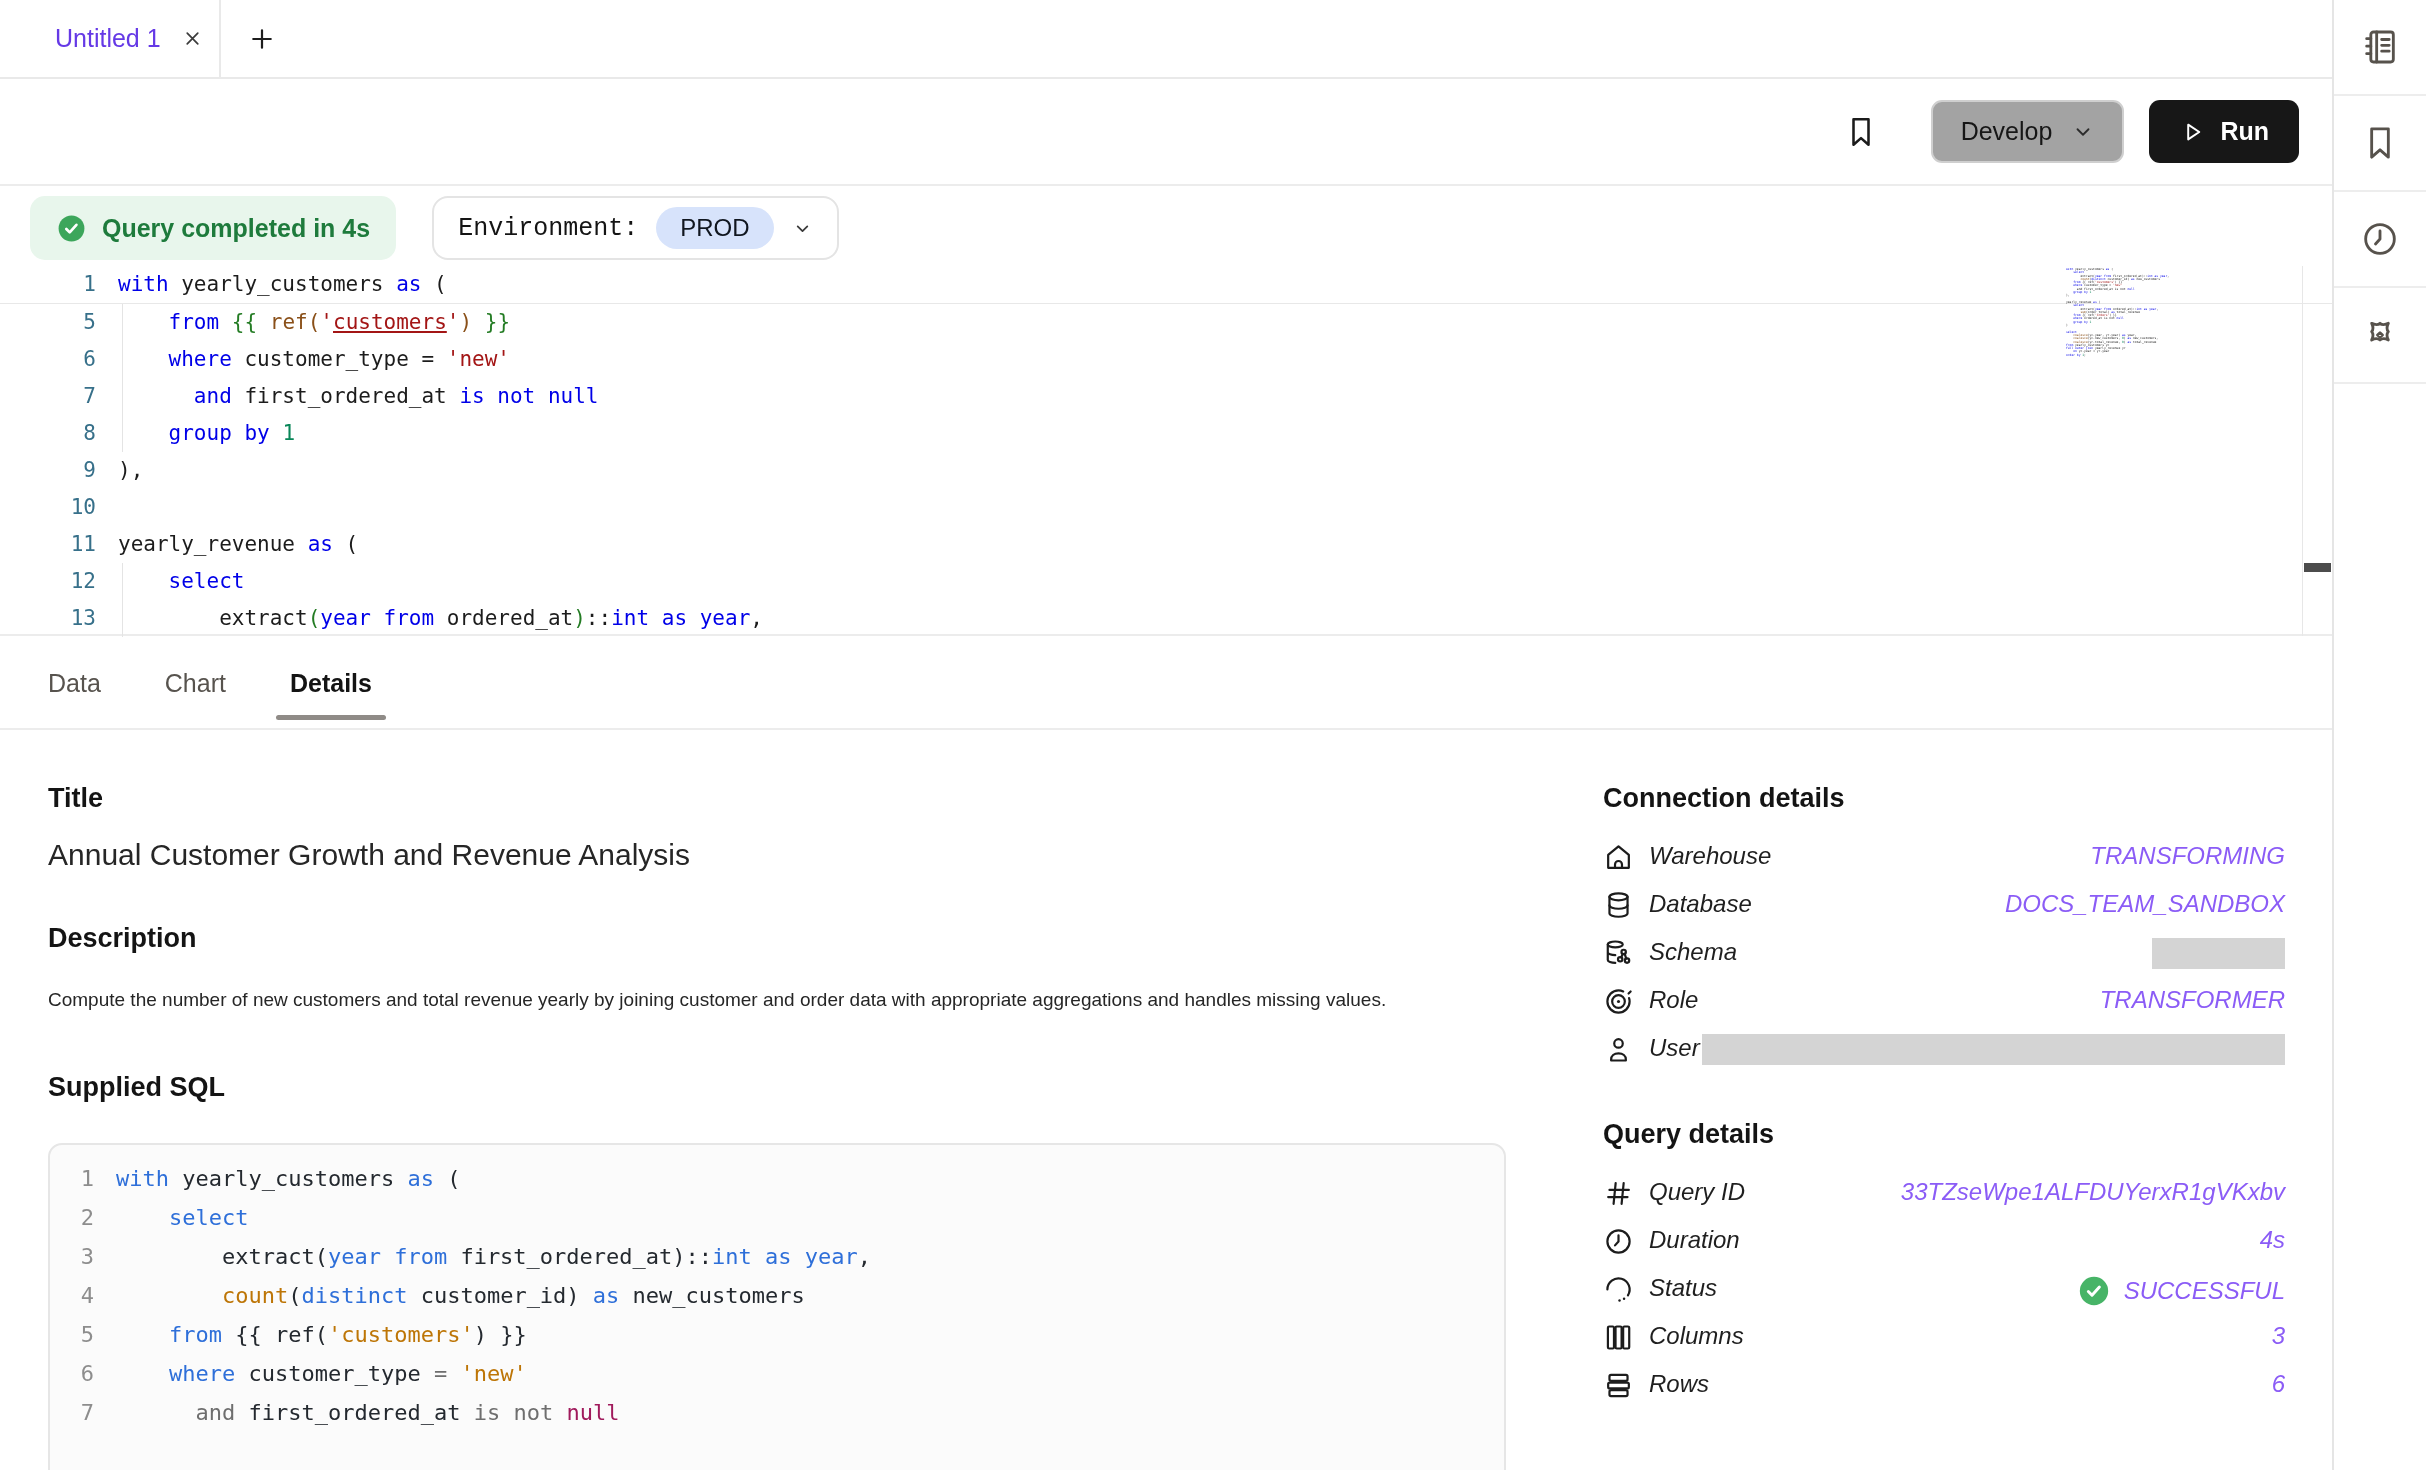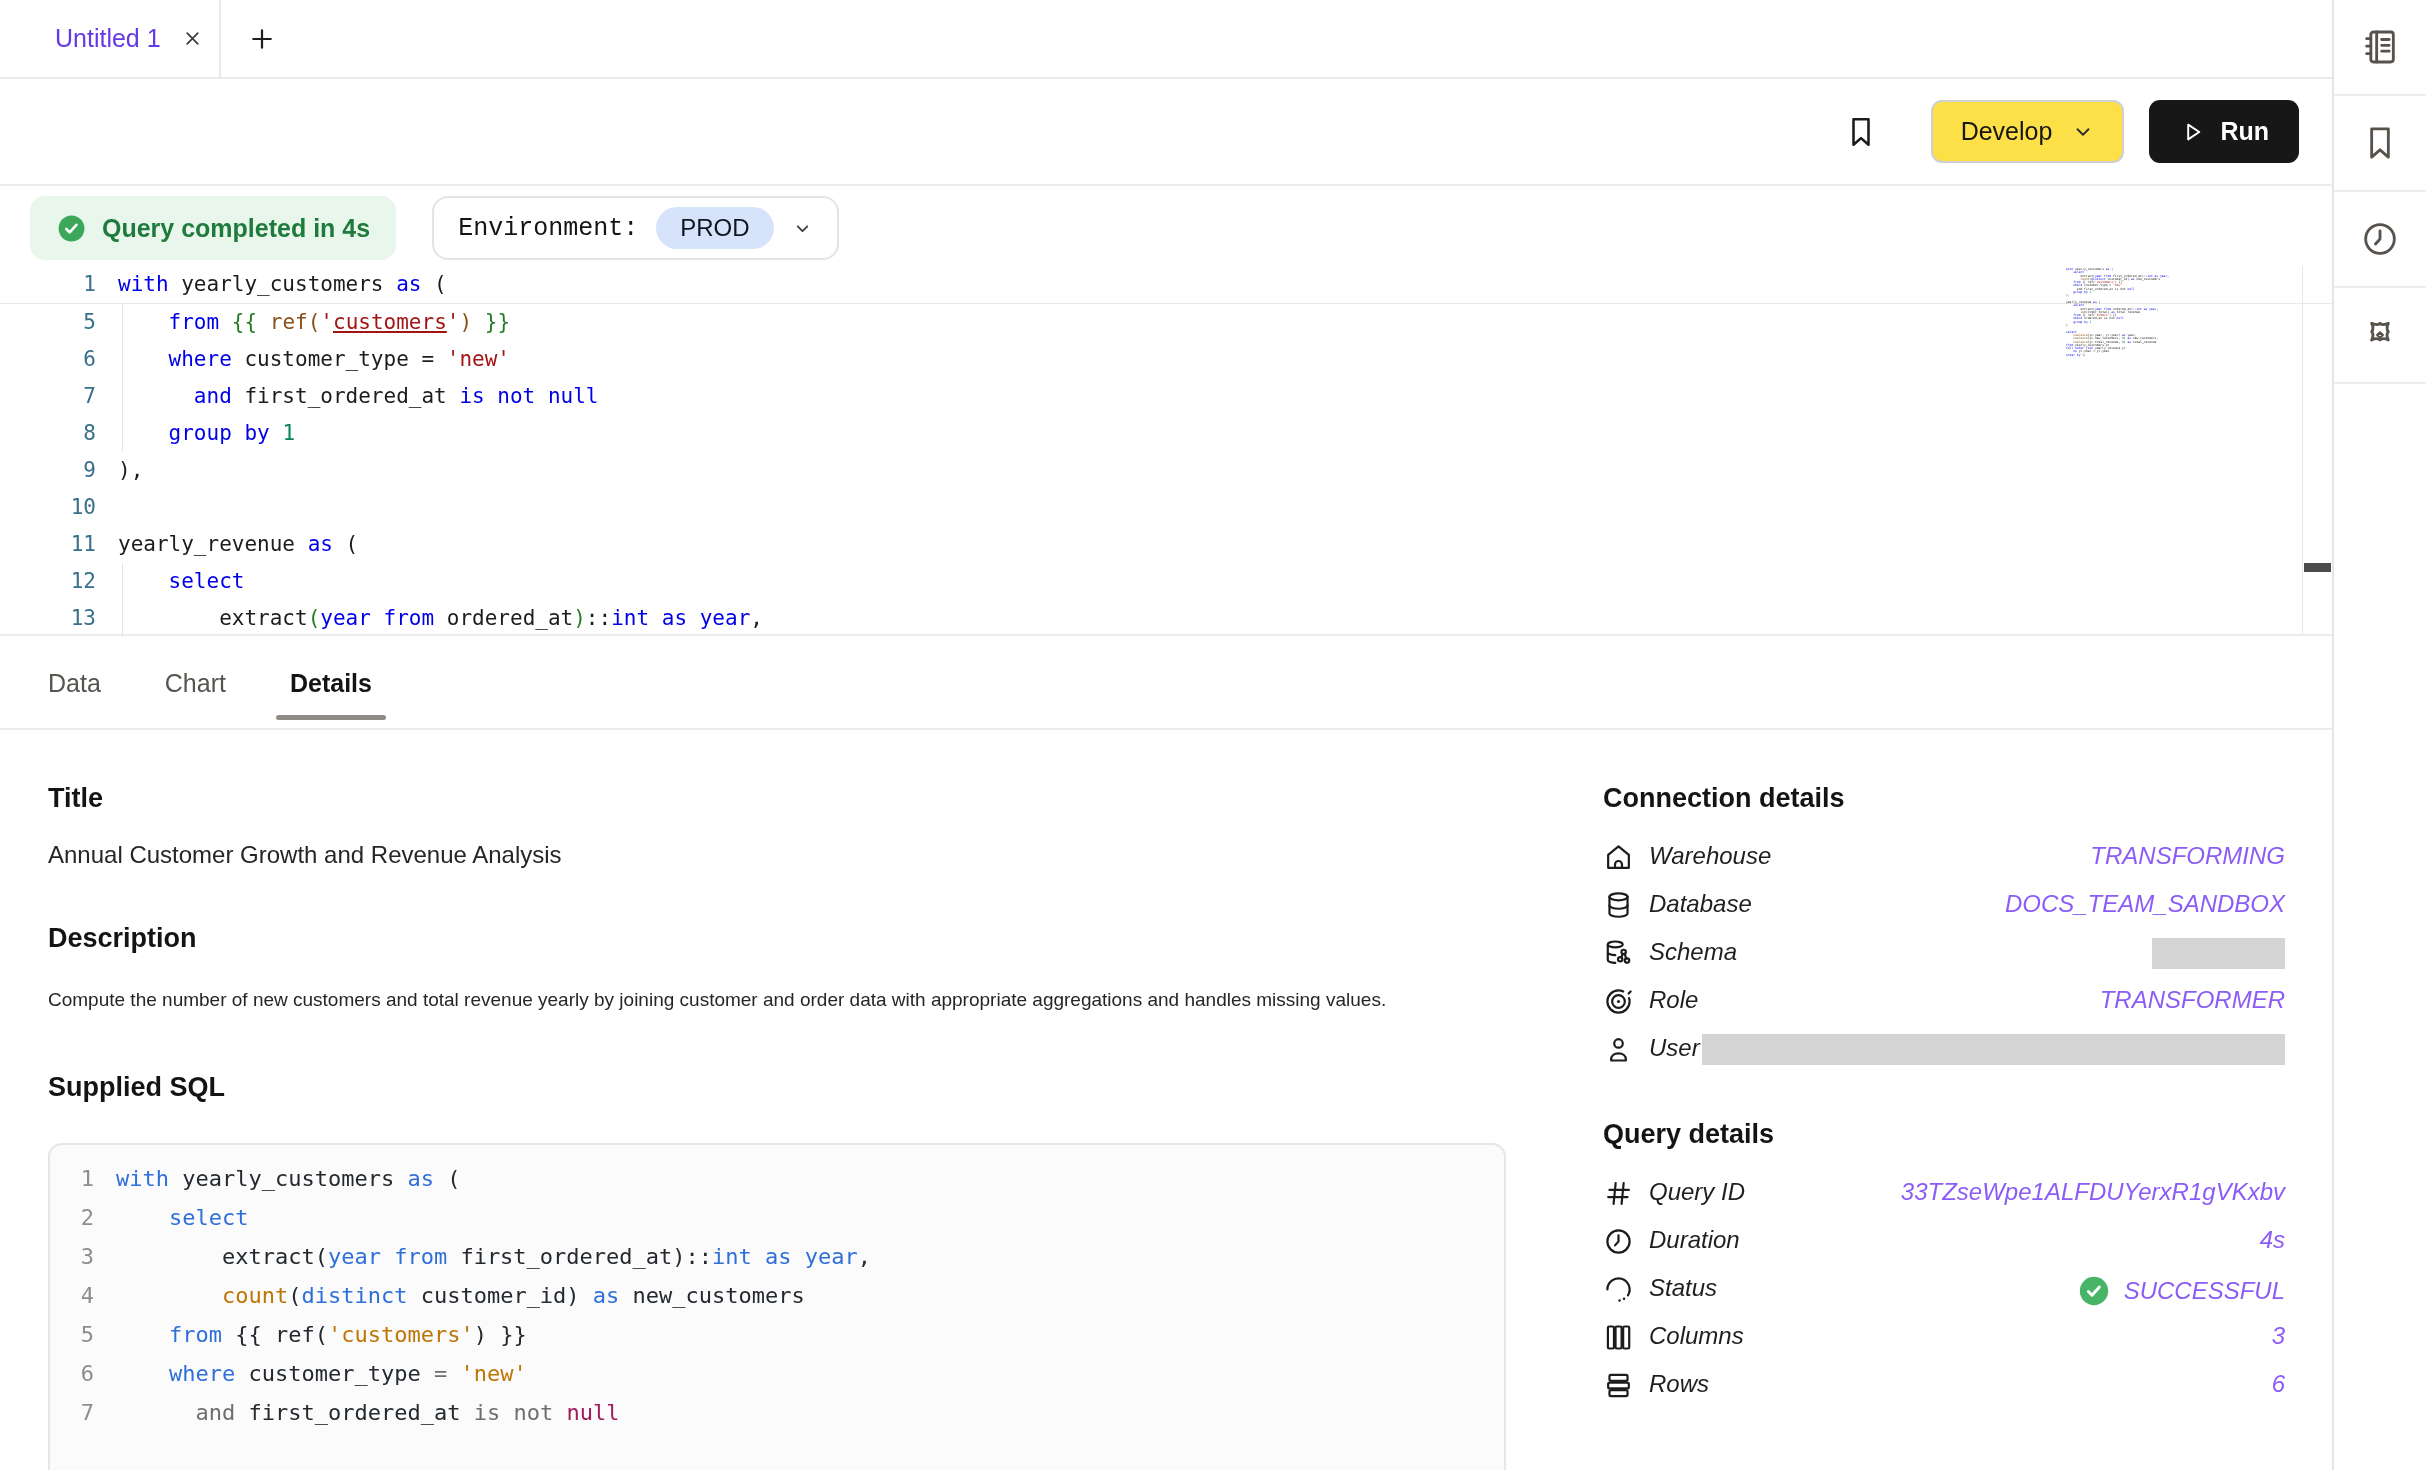--- a/index.html
+++ b/index.html
@@ -23,21 +23,21 @@
   .tab-label { color:#6539e6; font-size:25px; font-weight:500; }
   .tab-close { color:#3c3c3c; display:flex; } .tab-close svg{ width:23px; height:23px; }
   .tab-new { margin-left:27px; align-self:center; color:#1d1d1d; display:flex; cursor:pointer; }
   .tab-new svg { width:28px; height:28px; }
 
   .header { height:107px; border-bottom:2px solid #ececec; display:flex; align-items:center;
     justify-content:flex-end; padding-right:33px; }
   .bookmark-btn { color:#1b1b1b; display:flex; margin-right:52px; cursor:pointer; }
   .bookmark-btn svg { width:36px; height:36px; }
   .btn-develop { display:flex; align-items:center; gap:20px; height:63px; padding:0 28px;
-    background:#fde047; border:2px solid #cfcfcf; border-radius:11px; font-size:25px; font-weight:500;
+    background:#a3a3a3; border:2px solid #cfcfcf; border-radius:11px; font-size:25px; font-weight:500;
     color:#161616; cursor:pointer; font-family:inherit; }
   .btn-develop svg { width:22px; height:22px; color:#2c2c2c; }
   .btn-run { display:flex; align-items:center; gap:15px; height:63px; padding:0 30px; margin-left:25px;
     background:#171717; border:none; border-radius:11px; font-size:25px; font-weight:600; color:#fff;
     cursor:pointer; font-family:inherit; }
   .btn-run svg { width:26px; height:26px; }
 
   .statusrow { position:absolute; top:196px; left:30px; display:flex; gap:36px; align-items:center; }
   .pill-success { display:flex; align-items:center; gap:15px; height:64px; padding:0 26px;
     background:#e8f6ec; border-radius:15px; }
@@ -84,21 +84,21 @@
     font-weight:500; color:#57534e; cursor:pointer; }
   .rtab.active { color:#141414; font-weight:600; }
   .rtab.active::after { content:''; position:absolute; left:-8px; right:-8px; bottom:8px;
     height:5px; border-radius:3px; background:#8f8b87; }
 
   
   .left-col { position:absolute; top:730px; left:48px; width:1460px; }
   .right-col { position:absolute; top:730px; left:1603px; width:682px; }
   h2.sec { font-size:27px; font-weight:600; color:#141414; line-height:32px; }
   .left-col h2.sec { margin-top:52px; }
-  .p-title { margin-top:26px; font-size:24px; color:#262626; line-height:30px; }
+  .p-title { margin-top:26px; font-size:30px; color:#262626; line-height:30px; }
   .p-desc { margin-top:26px; font-size:19px; color:#262626; line-height:39px; max-width:1345px; }
   .sqlblock { margin-top:40px; width:1458px; height:600px; background:#fbfbfb;
     border:2px solid #e6e6e6; border-radius:14px; padding-top:14px; overflow:hidden;
     font-family:"DejaVu Sans Mono", monospace; font-size:22px; }
   .sqlblock .cl { height:39px; line-height:39px; }
   .sqlblock .cl .ln { width:44px; color:#8d8d8d; }
   .theme-sql .kw  { color:#2e6fd9; }
   .theme-sql .pl  { color:#24292f; }
   .theme-sql .str { color:#bd7506; }
   .theme-sql .fn  { color:#bd7506; }

